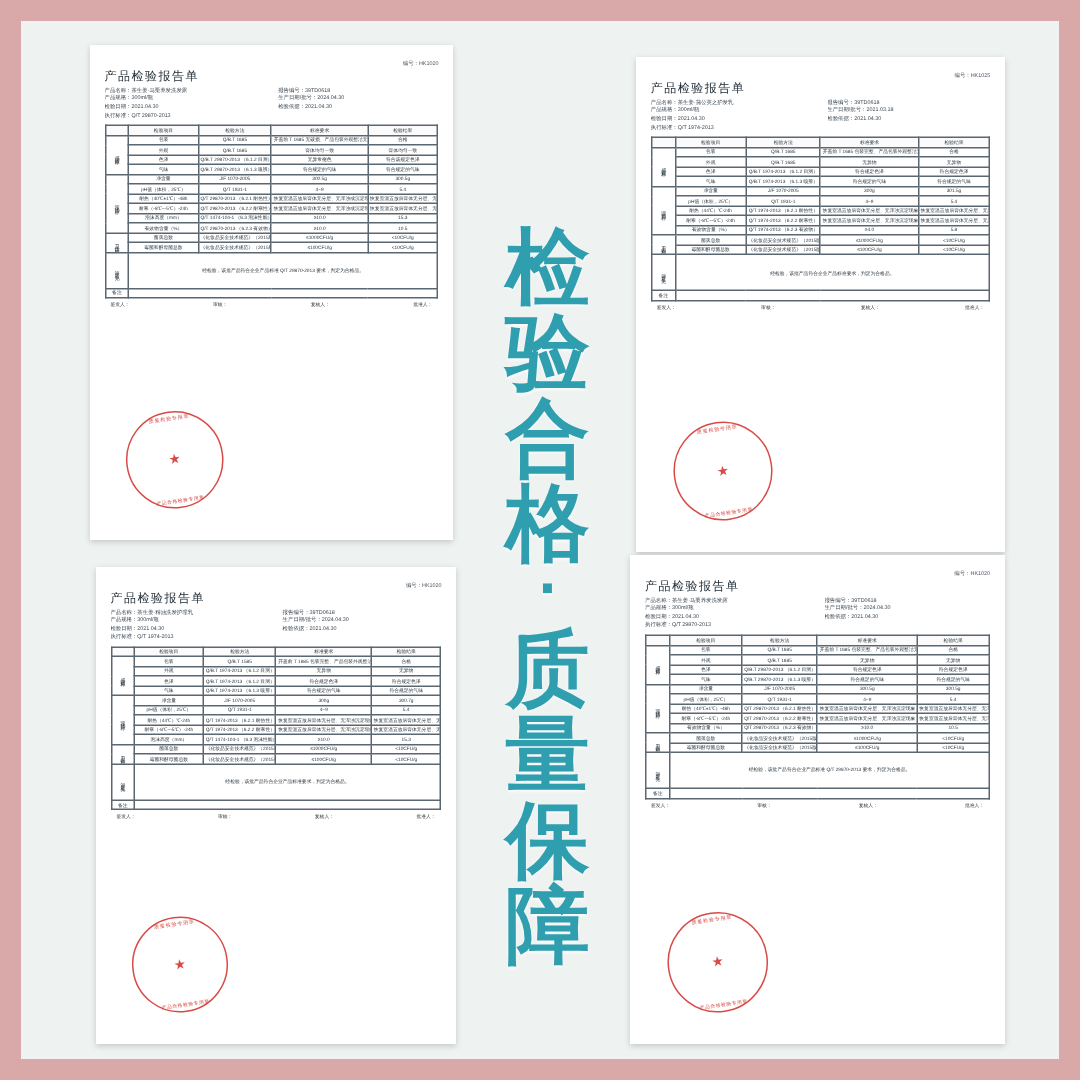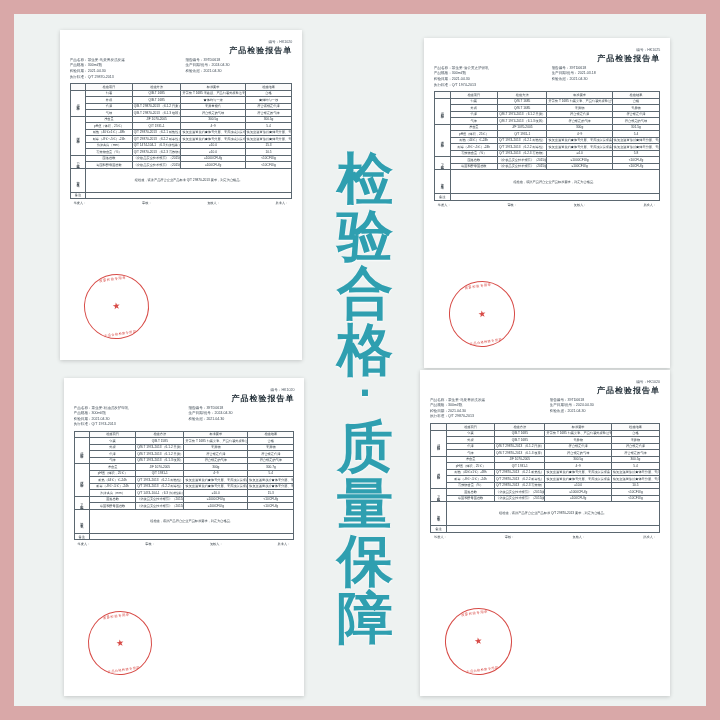--- a/index.html
+++ b/index.html
@@ -45,24 +45,24 @@
   .doc-code {
     position: absolute;
     right: 0;
     top: 0;
     font-size: 3.6px;
     color: #4a5560;
     letter-spacing: 0;
     white-space: nowrap;
   }
   .doc-title {
-    text-align: right;
+    text-align: left;
     font-size: 8px;
     color: #1d2a33;
-    font-weight: bold;
+    font-weight: normal;
     letter-spacing: 1px;
     margin-top: 5px;
     margin-bottom: 2px;
   }
   .meta {
     font-size: 3.6px;
     color: #3b4752;
     line-height: 1.55;
   }
   .meta-row {

